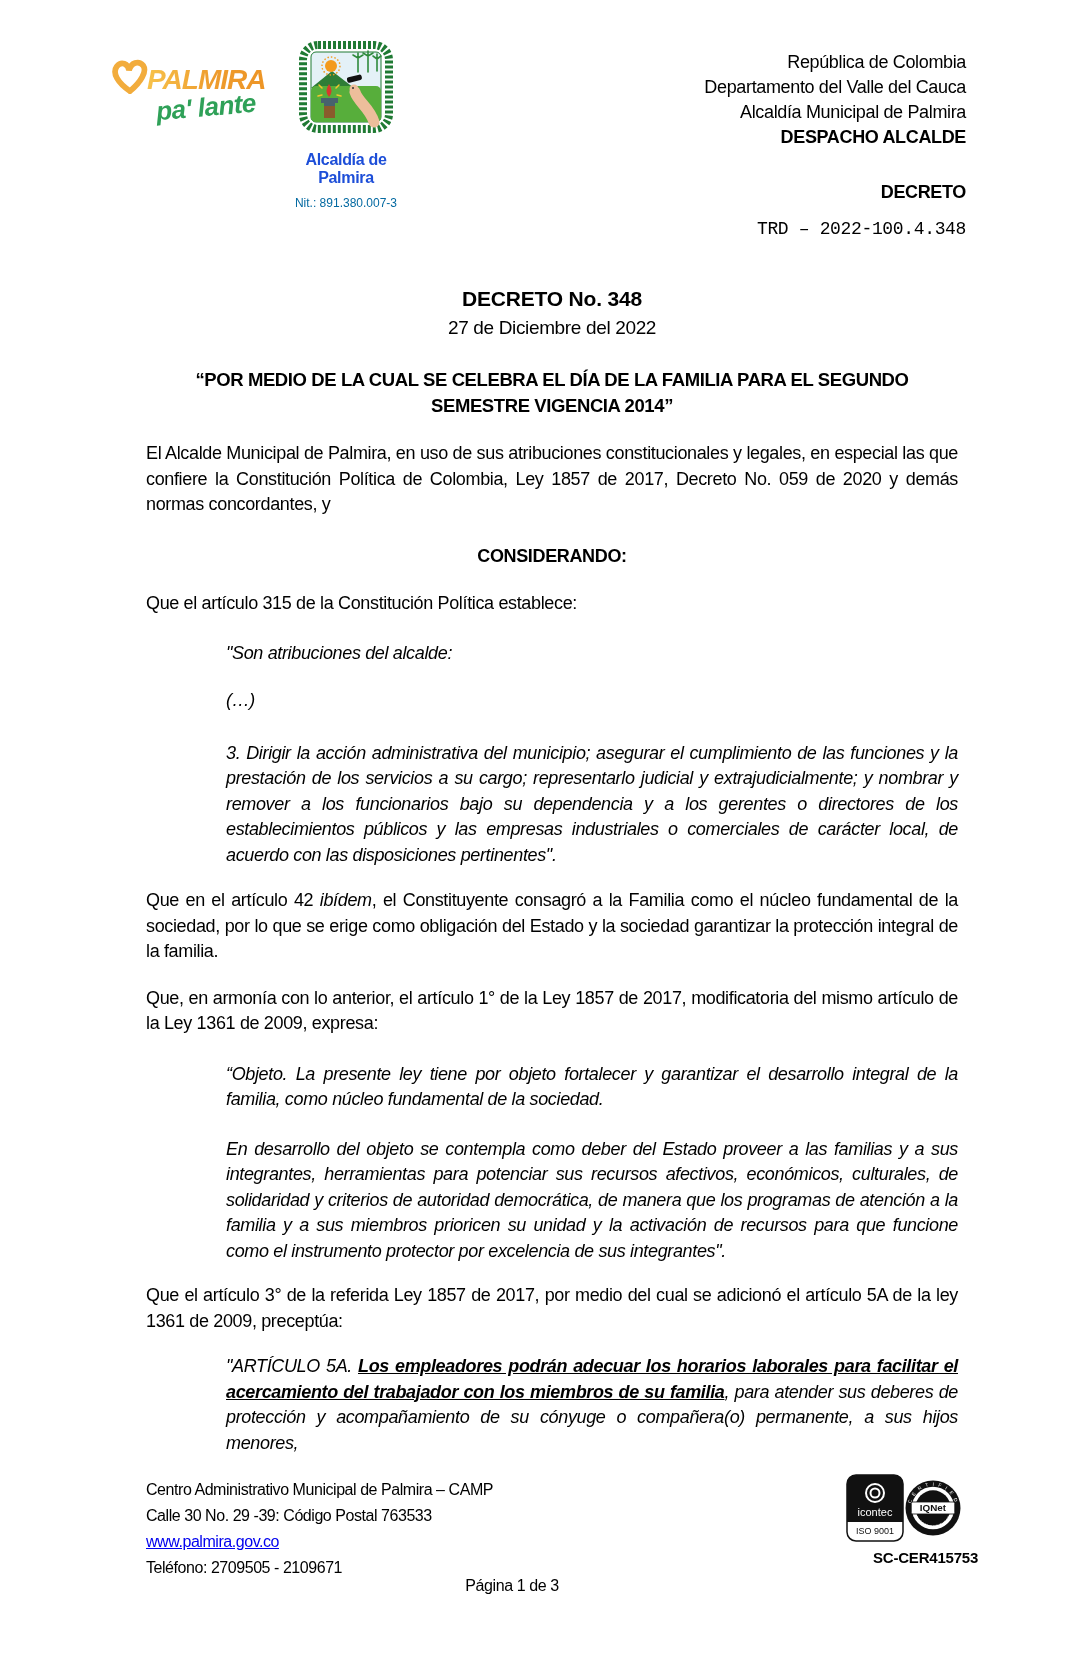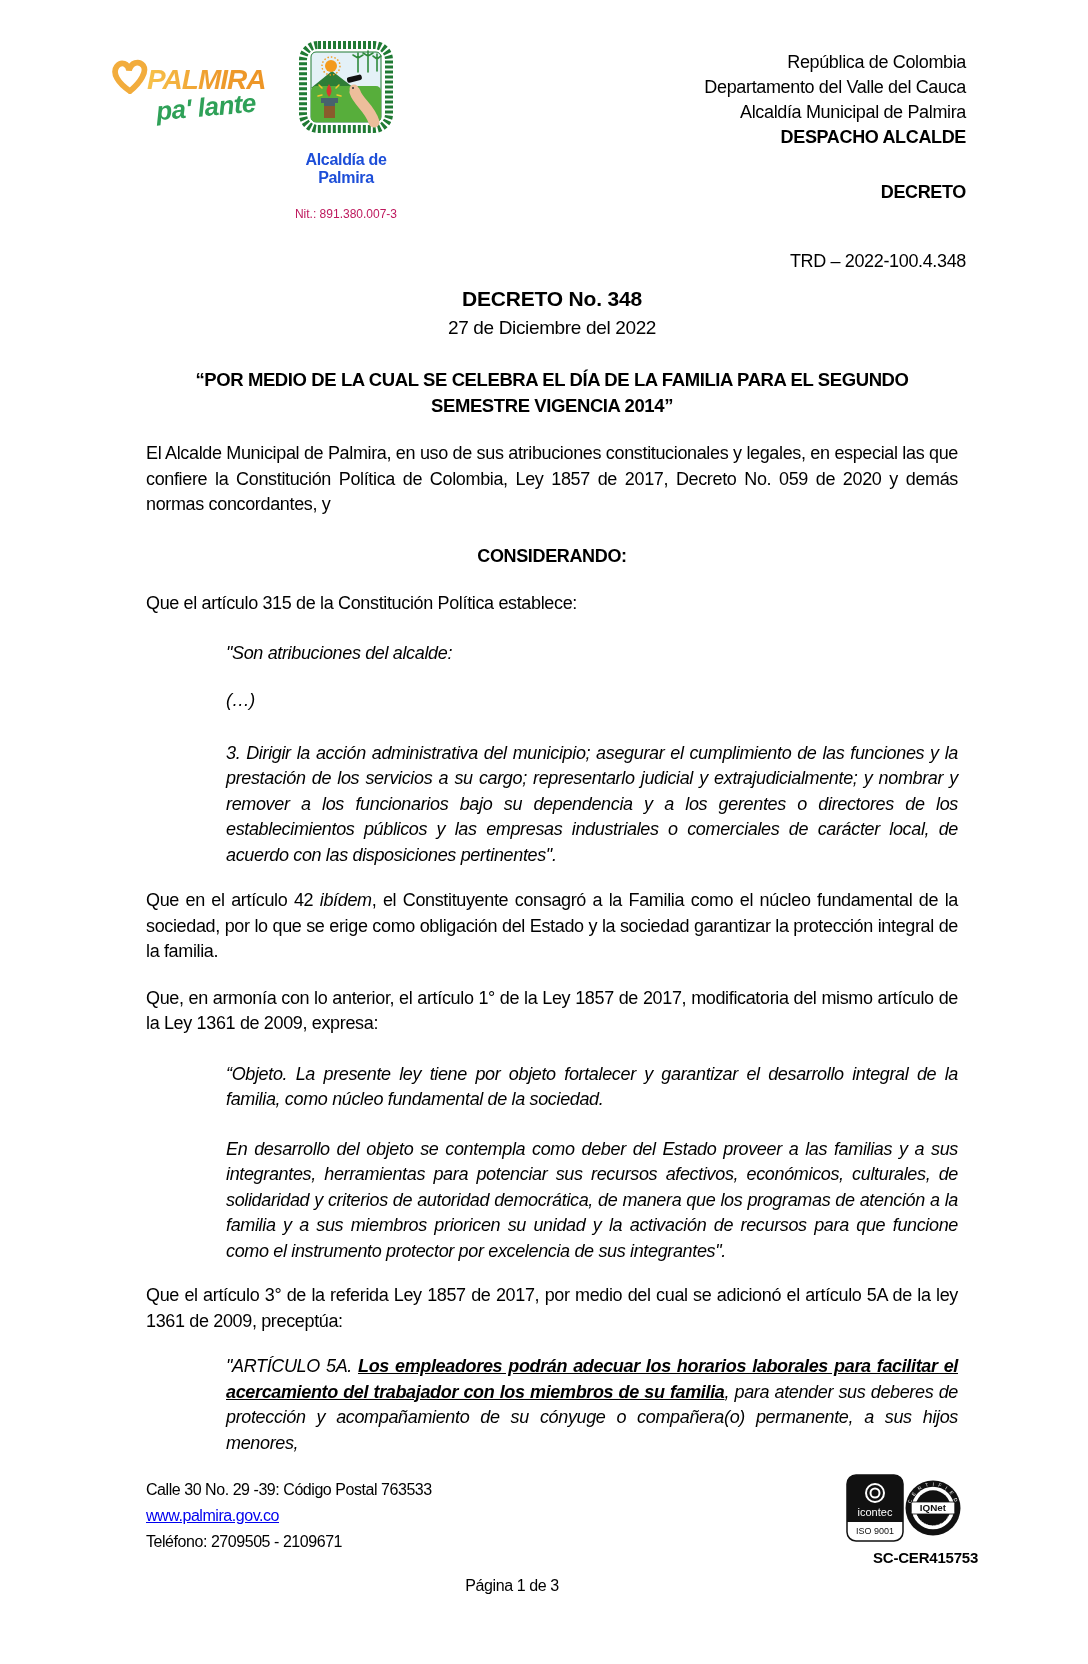--- a/index.html
+++ b/index.html
@@ -17,27 +17,27 @@
     color:#EE9C2E;-webkit-text-fill-color:transparent;
     margin-left:-3px;line-height:1;
   }
   .tagline{
     color:#2FA158;font-style:italic;font-weight:bold;font-size:26px;
     letter-spacing:-0.5px;transform:rotate(-5deg);margin:0 0 0 46px;
     width:max-content;line-height:1;
   }
   .crest{position:absolute;left:280px;top:40px;width:132px;text-align:center;}
   .crest-name{font-size:16px;font-weight:bold;color:#1d4ed8;letter-spacing:-0.3px;margin-top:7px;}
-  .crest-nit{font-size:12px;color:#be185d;margin-top:20px;}
+  .crest-nit{font-size:12px;color:#0369a1;margin-top:9px;}
   .hdr-right{
     position:absolute;top:50px;right:122px;text-align:right;
     font-size:18px;letter-spacing:-0.35px;line-height:25px;
   }
   .hdr-doctype{font-weight:bold;margin-top:30px;}
-  .hdr-trd{margin-top:44px;}
+  .hdr-trd{margin-top:12px;font-family:Liberation Mono, monospace;}
   
   main{position:absolute;left:146px;right:130px;top:0;font-size:18px;letter-spacing:-0.35px;line-height:25.5px;}
   .c{text-align:center;}
   .j{text-align:justify;}
   .b{font-weight:bold;}
   .i{font-style:italic;}
   .u{text-decoration:underline;margin-top:28px;}
   .quote{margin-left:80px;font-style:italic;}
   .decree-no{font-size:21px;font-weight:bold;letter-spacing:-0.2px;margin-top:286px;}
   .decree-date{font-size:19px;margin-top:3px;}
@@ -131,20 +131,21 @@
     <div class="quote j mt25">“Objeto. La presente ley tiene por objeto fortalecer y garantizar el desarrollo integral de la familia, como núcleo fundamental de la sociedad.</div>
     <div class="quote j mt24">En desarrollo del objeto se contempla como deber del Estado proveer a las familias y a sus integrantes, herramientas para potenciar sus recursos afectivos, económicos, culturales, de solidaridad y criterios de autoridad democrática, de manera que los programas de atención a la familia y a sus miembros prioricen su unidad y la activación de recursos para que funcione como el instrumento protector por excelencia de sus integrantes".</div>
 
     <div class="j mt19">Que el artículo 3° de la referida Ley 1857 de 2017, por medio del cual se adicionó el artículo 5A de la ley 1361 de 2009, preceptúa:</div>
 
     <div class="quote j mt20"><span>"ARTÍCULO  5A. </span><span class="b u">Los empleadores podrán adecuar los horarios laborales para facilitar el acercamiento del trabajador con los miembros de su familia</span><span>, para atender sus deberes de protección y acompañamiento de su cónyuge o compañera(o) permanente, a sus hijos menores,</span></div>
   </main>
 
   <footer>
     <div class="f-info">
+      <div>Centro Administrativo Municipal de Palmira – CAMP</div>
       <div>Calle 30 No. 29 -39: Código Postal 763533</div>
       <div><a class="link" href="#">www.palmira.gov.co</a></div>
       <div>Teléfono:  2709505 - 2109671</div>
     </div>
 
     <div class="page-ind">Página 1 de 3</div>
 
     <div class="certs">
       <svg width="58" height="68" viewBox="0 0 58 68">
         <rect x="1" y="1" width="56" height="66" rx="9" fill="#ffffff" stroke="#111" stroke-width="1.5"></rect>

